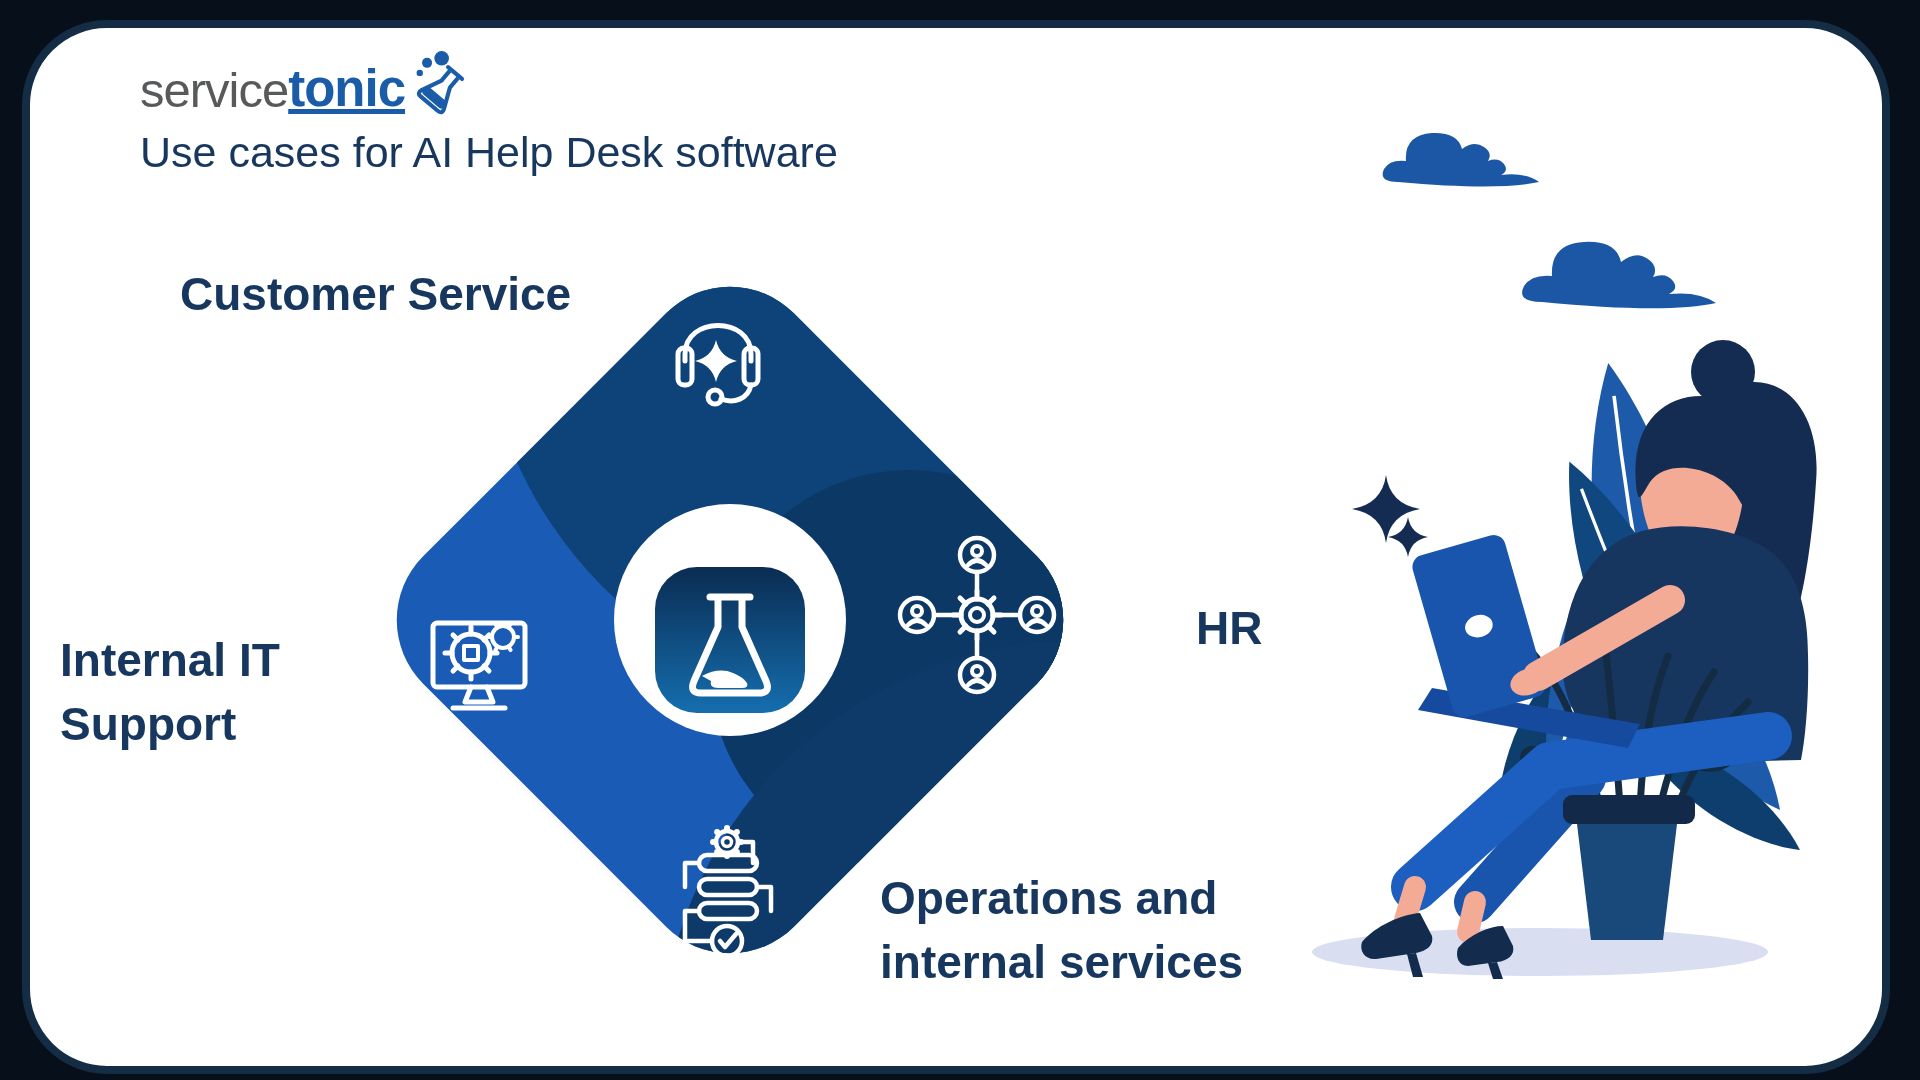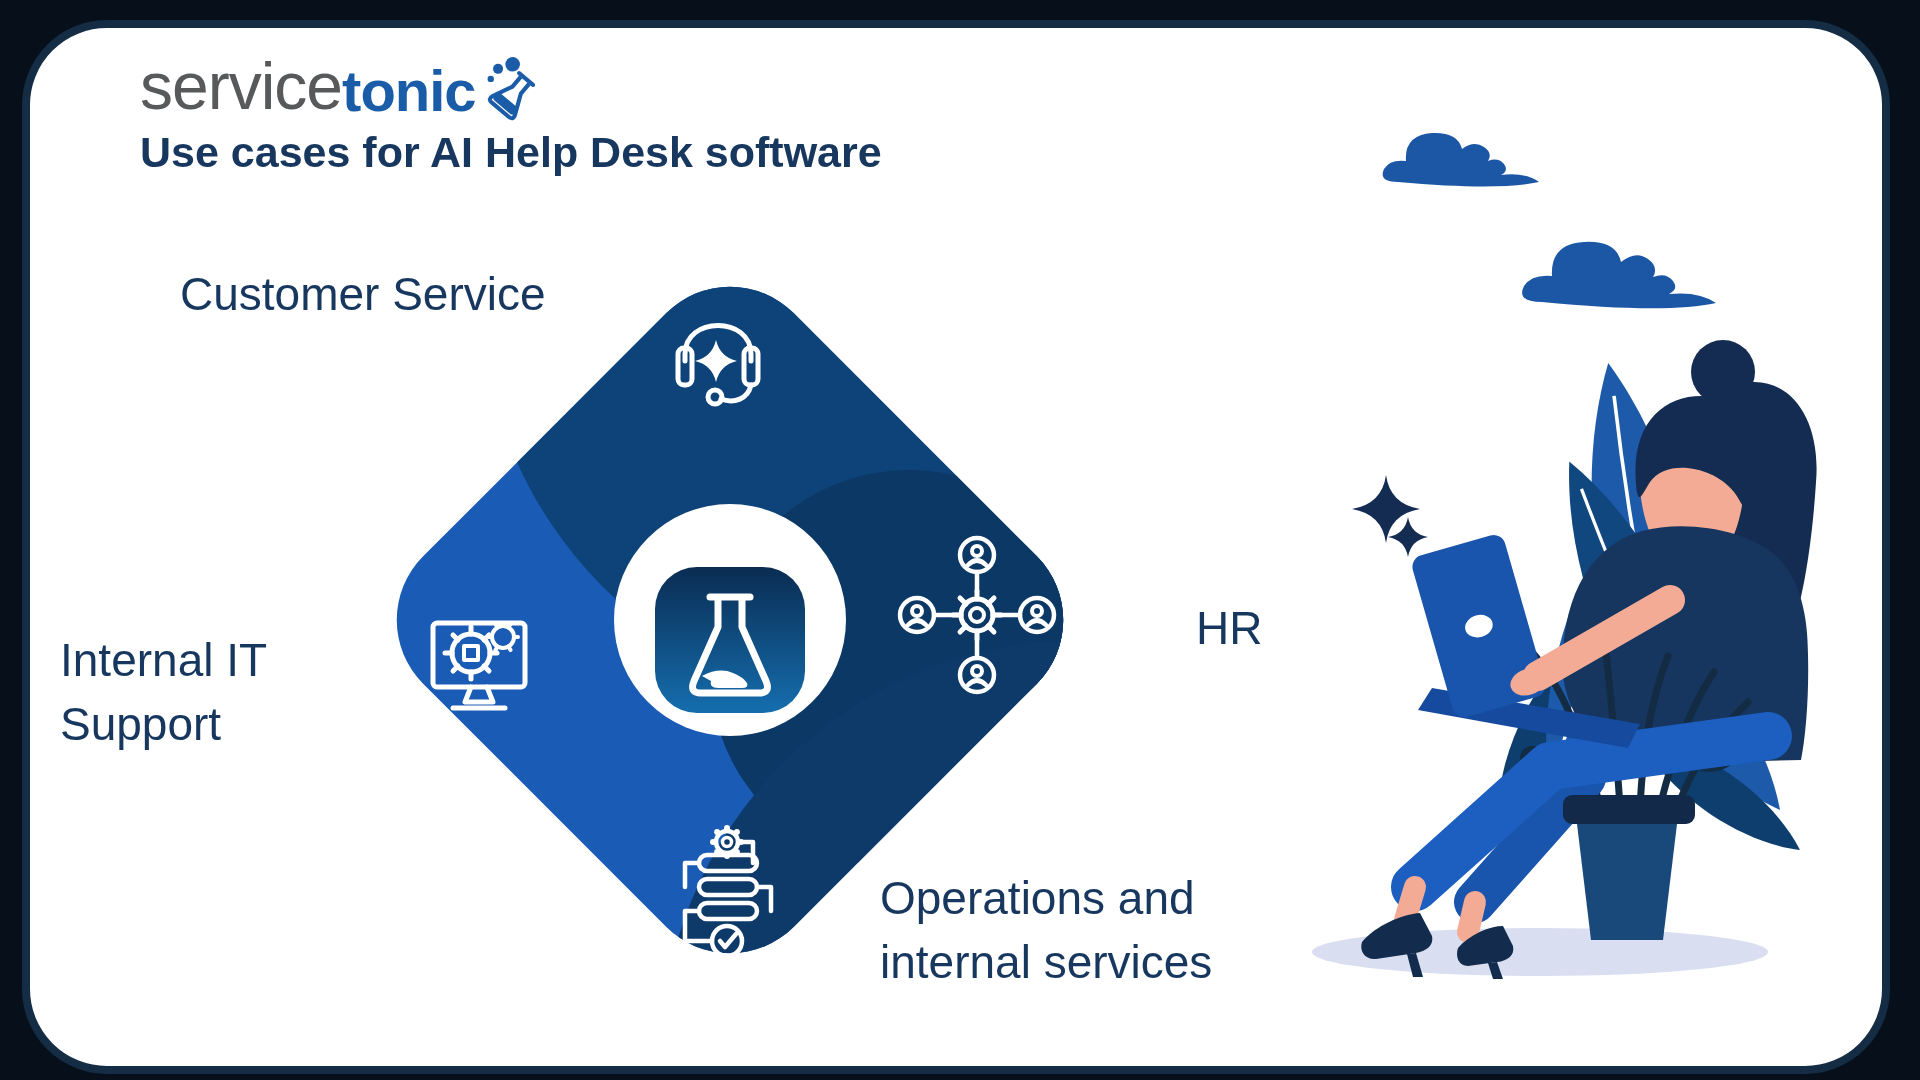--- a/index.html
+++ b/index.html
@@ -7,25 +7,25 @@
     width:1920px;height:1080px;position:relative;overflow:hidden;
     background:#060f1a;
     font-family:"Liberation Sans", sans-serif;
   }
   .card{
     position:absolute;left:22px;top:20px;right:30px;bottom:6px;
     background:#ffffff;border:8px solid #142c44;border-radius:85px;
   }
   .abs{position:absolute;}
   .logo{left:140px;top:48px;display:flex;align-items:flex-end;letter-spacing:-1px;}
-  .logo .srv{font-size:66px;color:#58595b;font-weight:400;}
-  .logo .ton{font-size:58px;color:#1a5ca8;font-weight:700;}
+  .logo .srv{font-size:49px;color:#58595b;font-weight:400;}
+  .logo .ton{font-size:51px;color:#1a5ca8;font-weight:700;text-decoration:underline;}
   .logo svg{margin-left:2px;margin-bottom:2px;}
-  .title{left:140px;top:128px;font-size:43px;font-weight:700;color:#17375f;}
-  .uc-label{font-size:46px;font-weight:400;color:#17375f;white-space:pre-line;line-height:64px;}
+  .title{left:140px;top:128px;font-size:43px;font-weight:400;color:#17375f;}
+  .uc-label{font-size:46px;font-weight:700;color:#17375f;white-space:pre-line;line-height:64px;}
   .uc-top{left:180px;top:262px;}
   .uc-left{left:60px;top:628px;width:262px;text-align:left;}
   .uc-right{left:1196px;top:596px;}
   .uc-bottom{left:880px;top:866px;}
   svg{display:block;}
 </style>
 </head>
 <body>
 
 <div class="card"></div>

